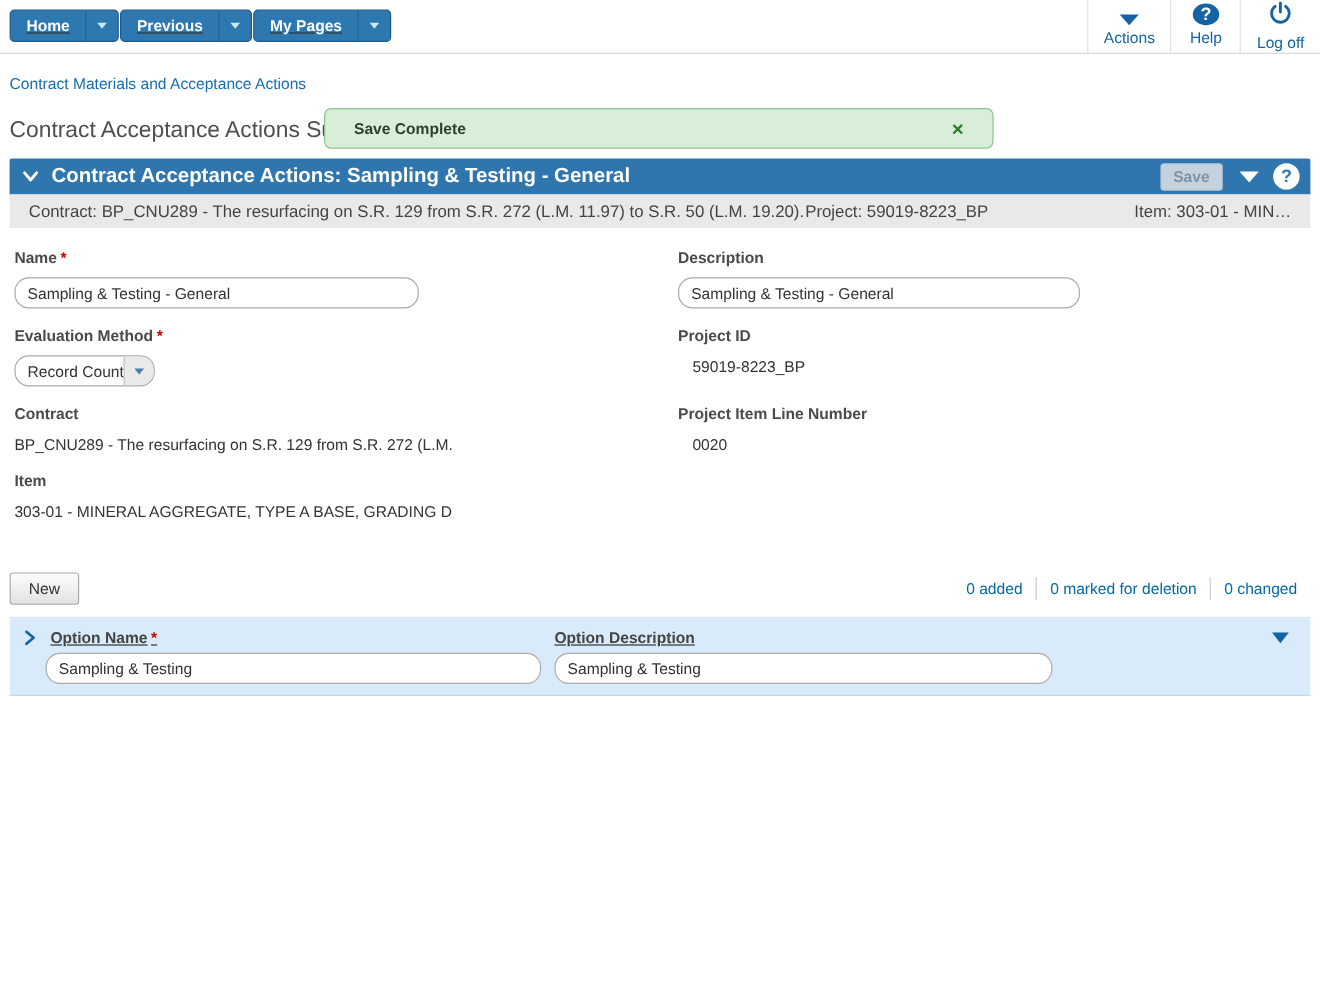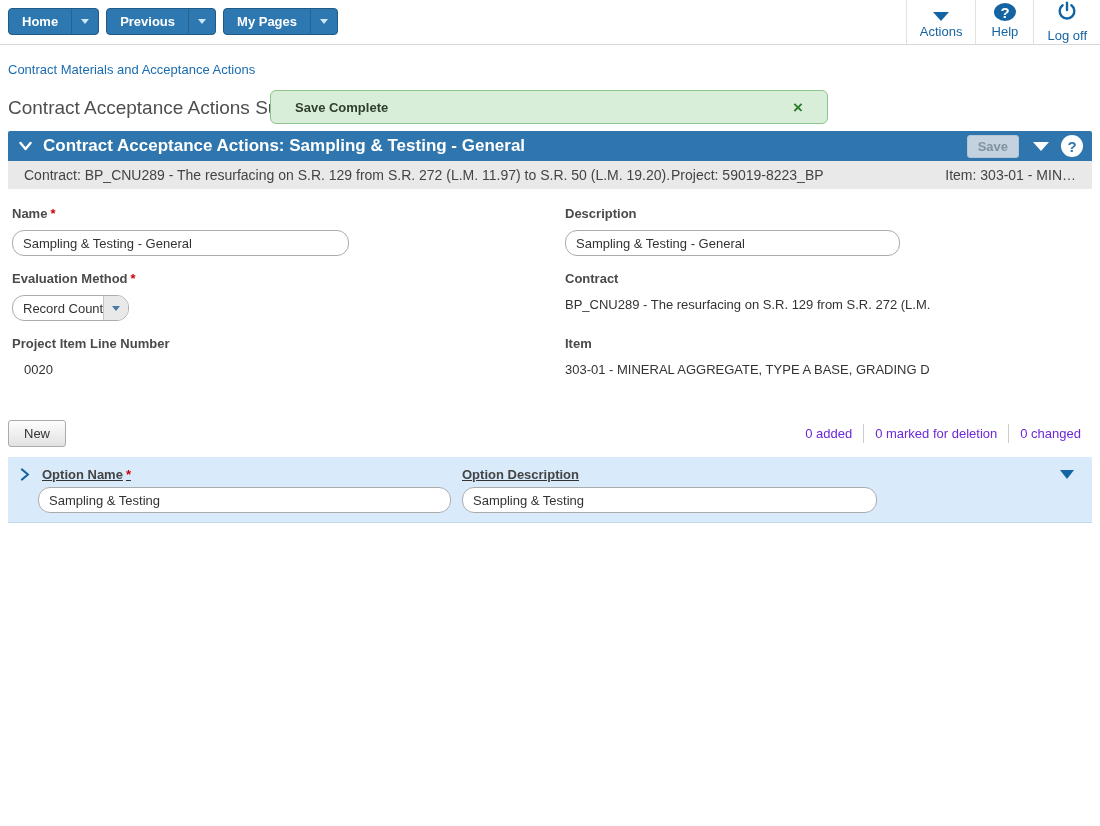--- a/index.html
+++ b/index.html
@@ -5,21 +5,21 @@
   * { box-sizing: border-box; }
   html,body { margin:0; padding:0; }
   body {
     width:1100px; height:826px; position:relative; background:#fff;
     font-family:"Liberation Sans", sans-serif; color:#333; overflow:hidden;
   }
 
   
   .toolbar { display:flex; justify-content:space-between; align-items:stretch;
              height:45px; border-bottom:1px solid #d8d8d8; }
-  .toolbar-left { display:flex; gap:7px; padding:8px 0 0 8px; }
+  .toolbar-left { display:flex; gap:1px; padding:8px 0 0 8px;text-decoration:underline; }
   .split-btn { display:flex; height:27px; background:#2e78b2; border:1px solid #205a86;
                border-radius:4px; overflow:hidden; color:#fff; font-size:13px;
                font-weight:bold; cursor:pointer; }
   .split-label { padding:5px 13px 0 13px; }
   .split-arrow { border-left:1px solid #26648f; width:27px; display:flex;
                  align-items:center; justify-content:center; color:#cfe6f5; }
   .tri { width:0; height:0; border-left:4px solid transparent;
          border-right:4px solid transparent; border-top:5px solid currentColor; }
   .toolbar-right { display:flex; align-items:stretch; }
   .tool-item { display:flex; flex-direction:column; align-items:center; justify-content:center;
@@ -80,21 +80,21 @@
                   justify-content:center; color:#4a7aa5; }
   .static-value { font-size:13px; color:#333; white-space:nowrap; margin-top:11px; }
   .indent { padding-left:12px; }
 
   
   .list-actions { display:flex; justify-content:space-between; align-items:center;
                   margin:28px 8px 10px; }
   .new-btn { padding:5px 15px; background:linear-gradient(#fdfdfd,#e2e2e2);
              border:1px solid #ababab; border-radius:3px; font-size:13px; color:#333;
              font-family:"Liberation Sans", sans-serif; cursor:pointer; }
-  .counters { display:flex; align-items:center; color:#6d28d9; font-size:13px; }
+  .counters { display:flex; align-items:center; color:#0369a1; font-size:13px; }
   .counters span { padding:2px 11px; }
   .counters span + span { border-left:1px solid #ccc; }
 
   
   .band { margin:0 8px; background:#d9eafa; border-bottom:1px solid #c2d8ec;
           padding:5px 10px 9px; }
   .band-row { display:grid; grid-template-columns:444px 1fr 30px; align-items:center;text-decoration:underline; }
   .band-head { height:25px; }
   .band-label { font-size:13px; font-weight:bold; color:#444; white-space:nowrap; }
   .expander-cell { display:flex; align-items:center; }
@@ -195,20 +195,24 @@
 
     <div class="field">
       <label><span>Evaluation Method</span><span class="req">*</span></label>
       <div class="select">
         <span class="select-text">Record Count</span>
         <span class="select-arrow">
             <span class="tri"></span>
           </span>
       </div>
     </div>
+    <div class="field">
+      <label><span>Project ID</span></label>
+      <div class="static-value indent">59019-8223_BP</div>
+    </div>
 
     <div class="field">
       <label><span>Contract</span></label>
       <div class="static-value">BP_CNU289 - The resurfacing on S.R. 129 from S.R. 272 (L.M.</div>
     </div>
     <div class="field">
       <label><span>Project Item Line Number</span></label>
       <div class="static-value indent">0020</div>
     </div>
 

